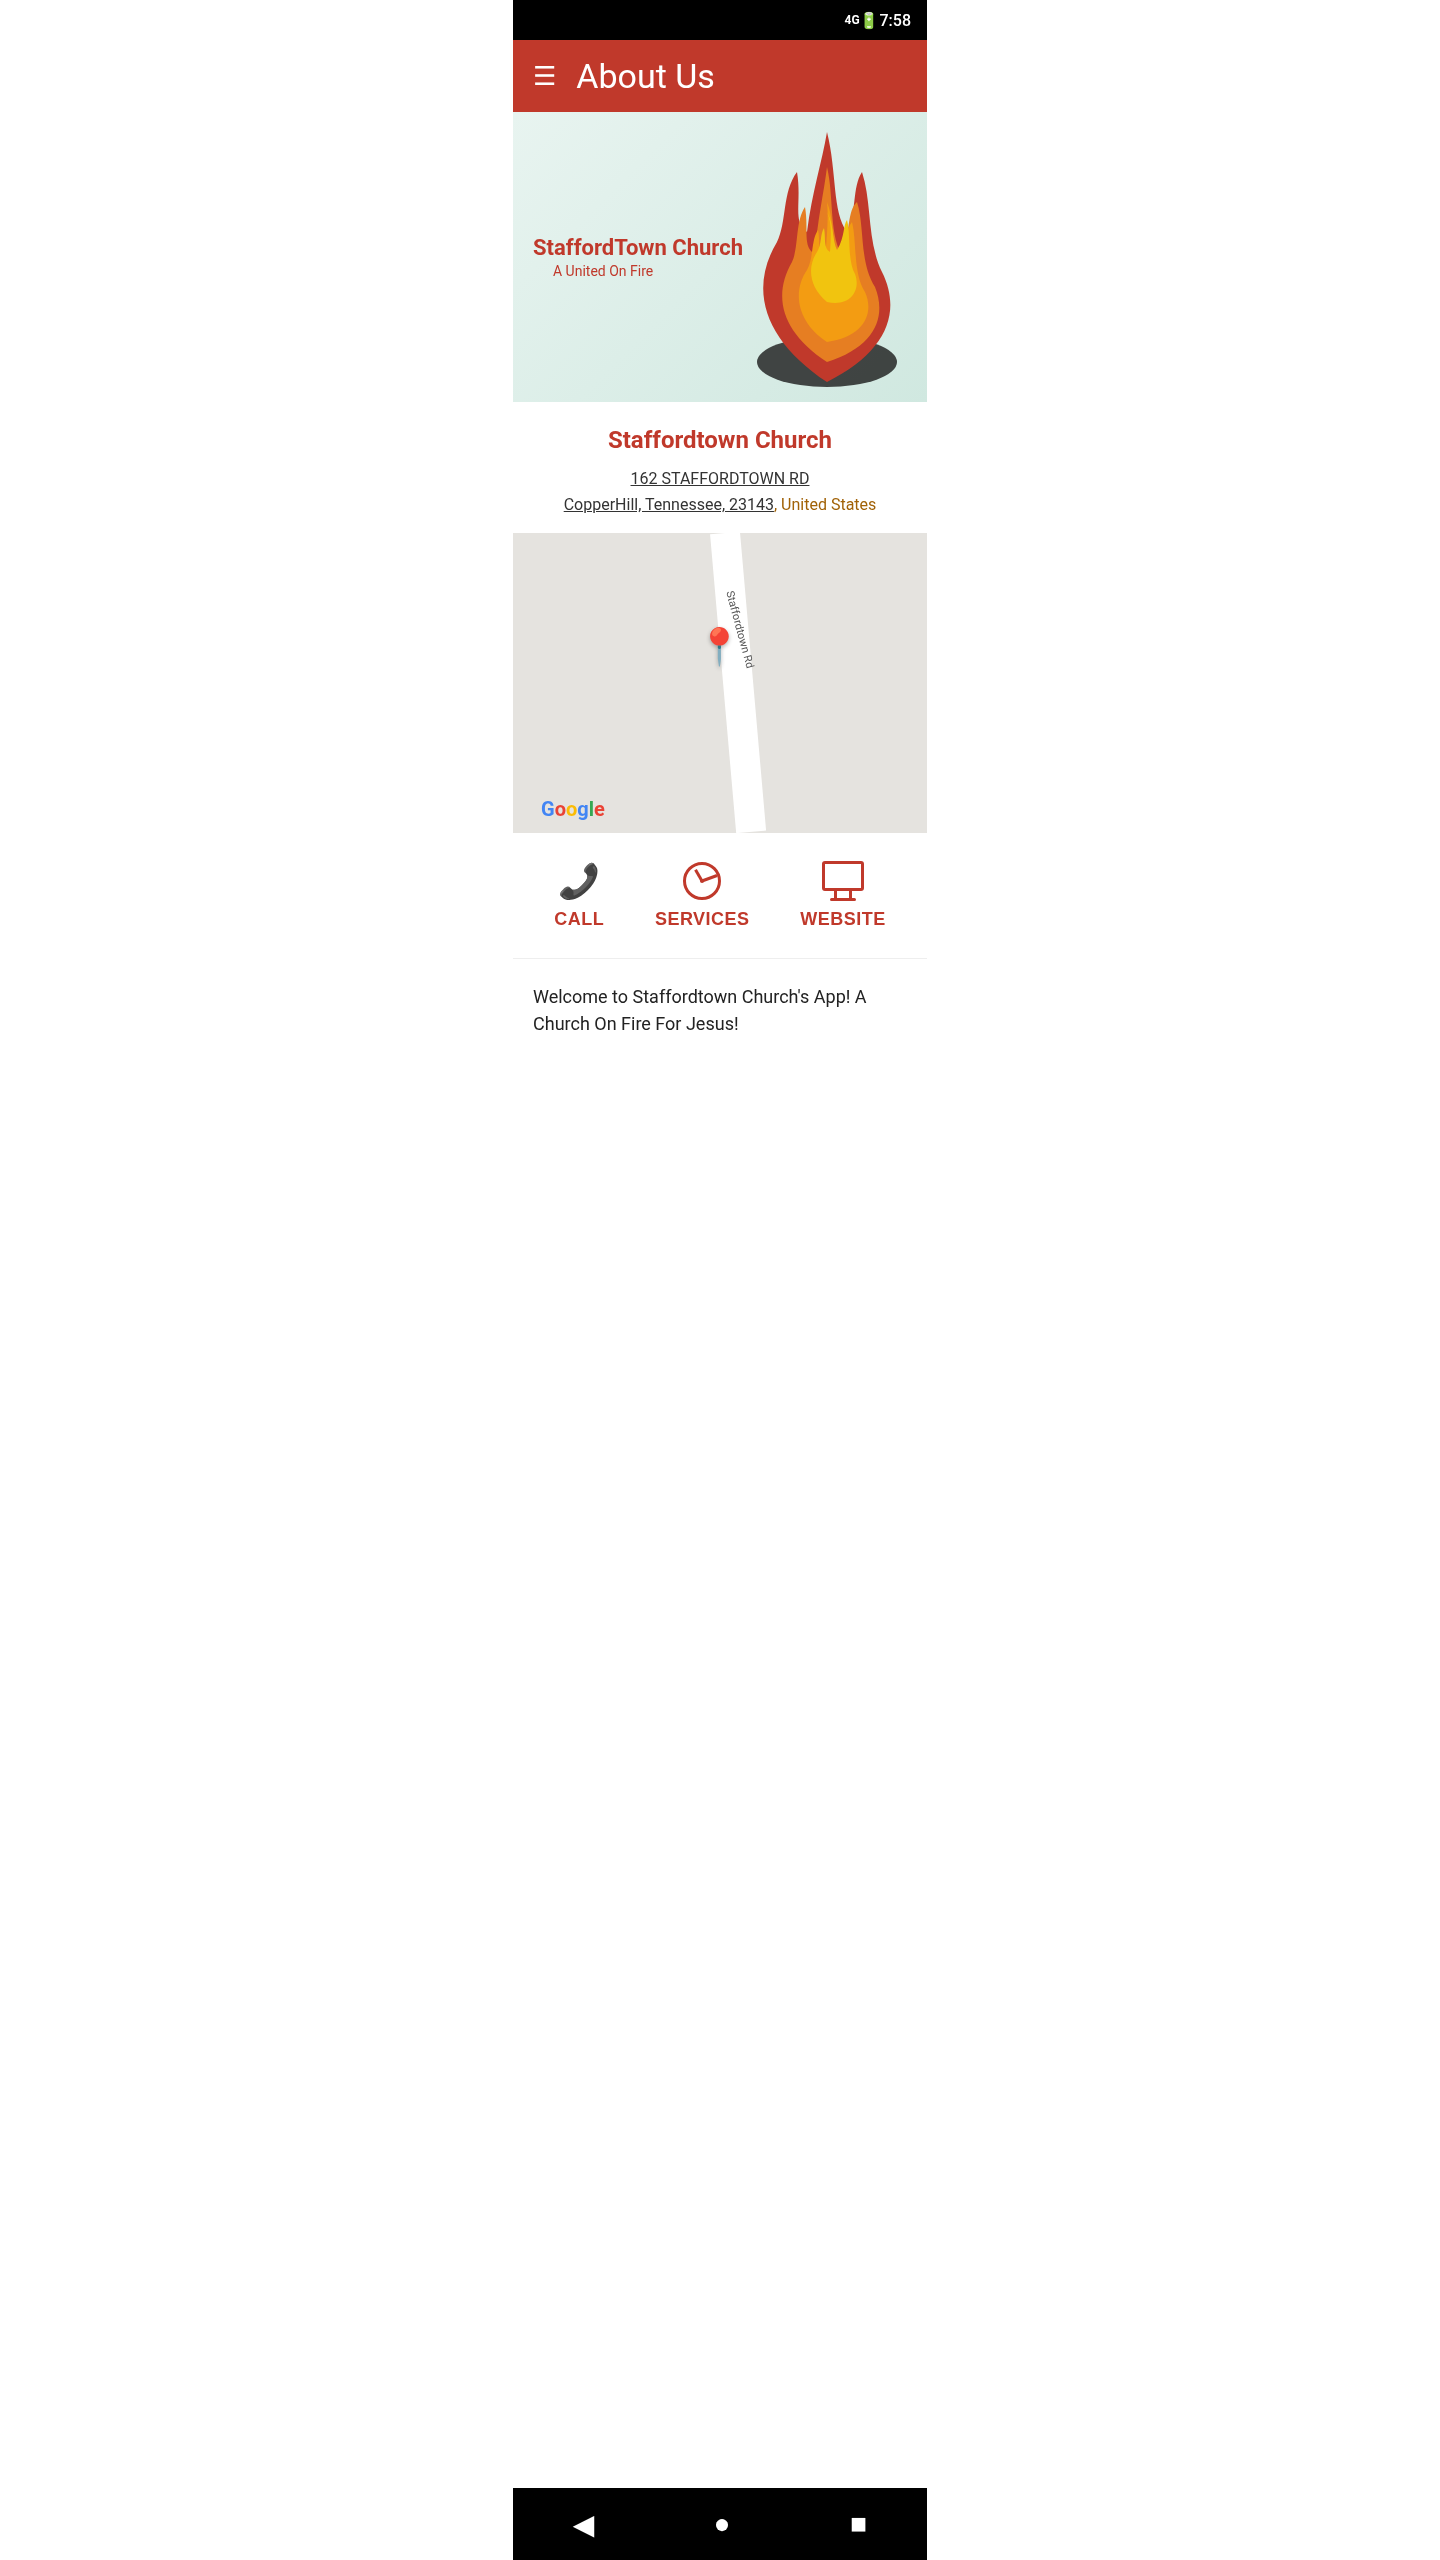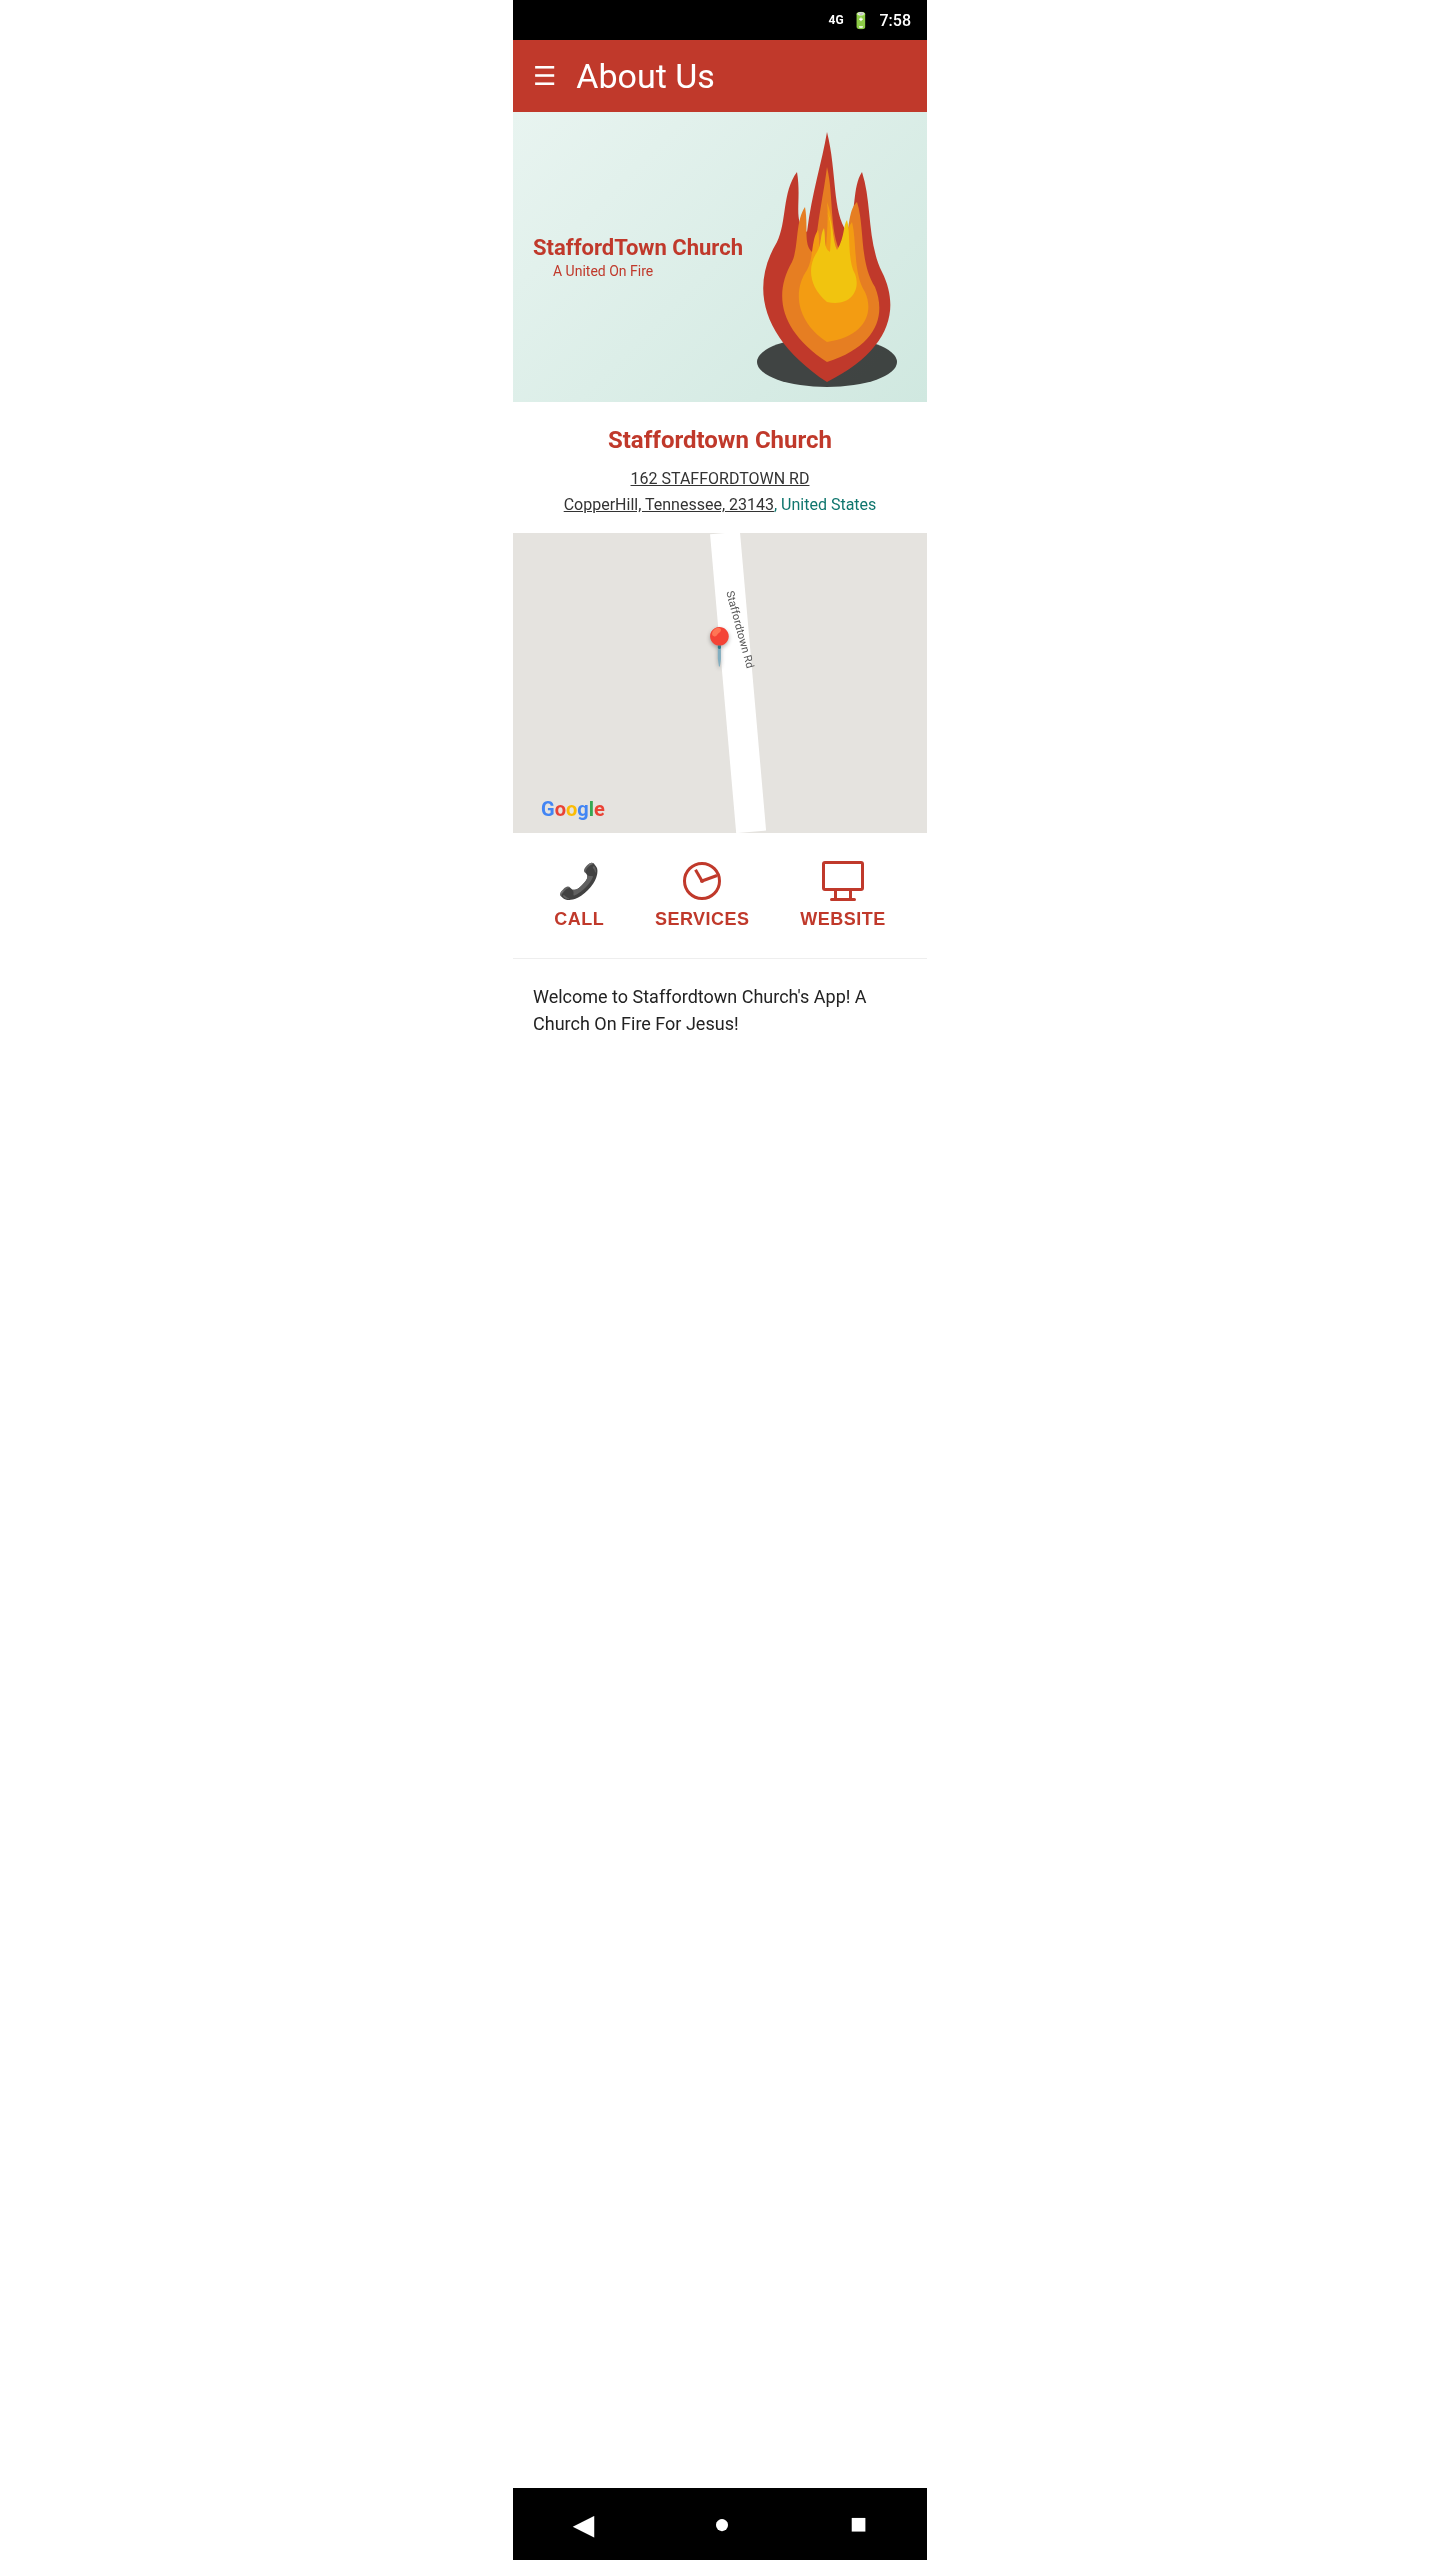--- a/index.html
+++ b/index.html
@@ -20,21 +20,20 @@
     .status-bar {
       background: #000;
       color: #fff;
       height: 40px;
       display: flex;
       align-items: center;
       justify-content: flex-end;
       padding: 0 16px;
       font-size: 15px;
       font-weight: 500;
-      gap: 8px;
     }
 
     
     .toolbar {
       background: #c0392b;
       height: 72px;
       display: flex;
       align-items: center;
       padding: 0 20px;
       gap: 20px;
@@ -112,21 +111,21 @@
     }
 
     .church-info .address-line {
       color: #333;
       font-size: 16px;
       text-decoration: underline;
       line-height: 1.6;
     }
 
     .church-info .address-country {
-      color: #0f766e;
+      color: #a16207;
       font-size: 16px;
     }
 
     
     .map-section {
       width: 100%;
       height: 300px;
       background: #e5e3df;
       position: relative;
       overflow: hidden;

